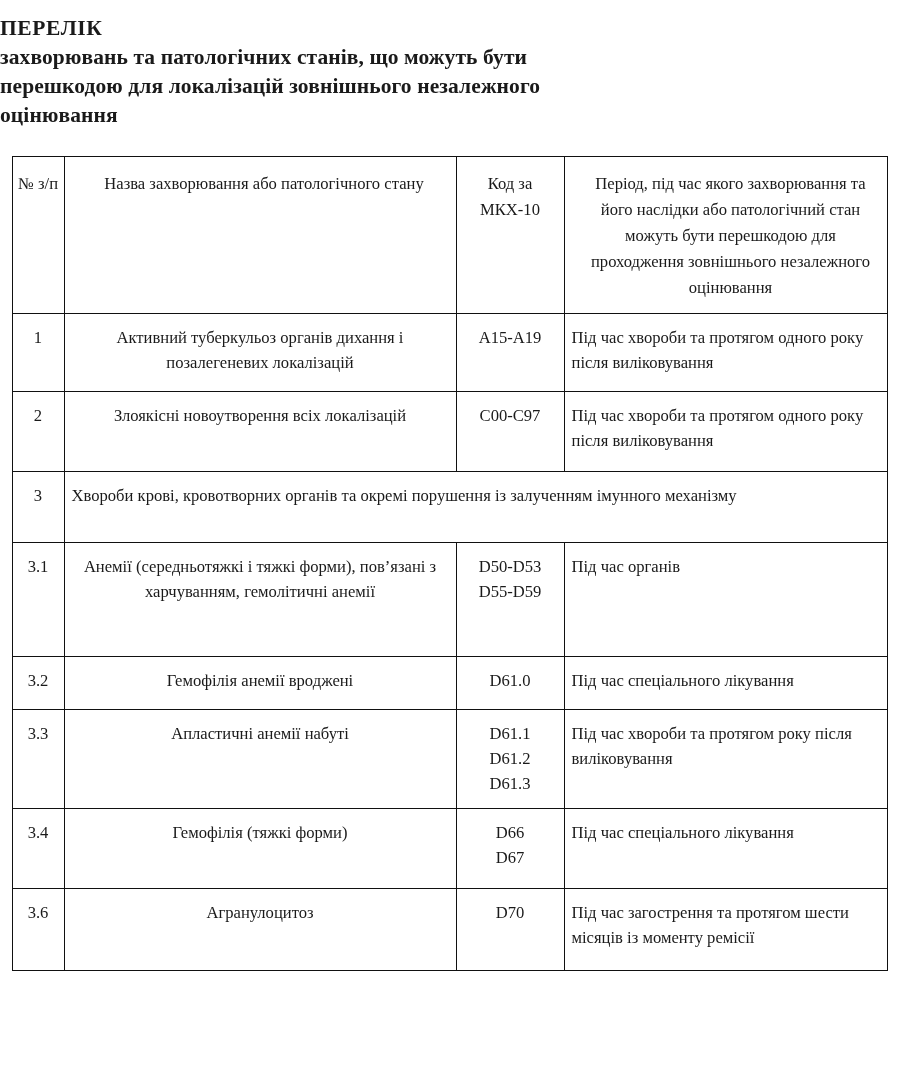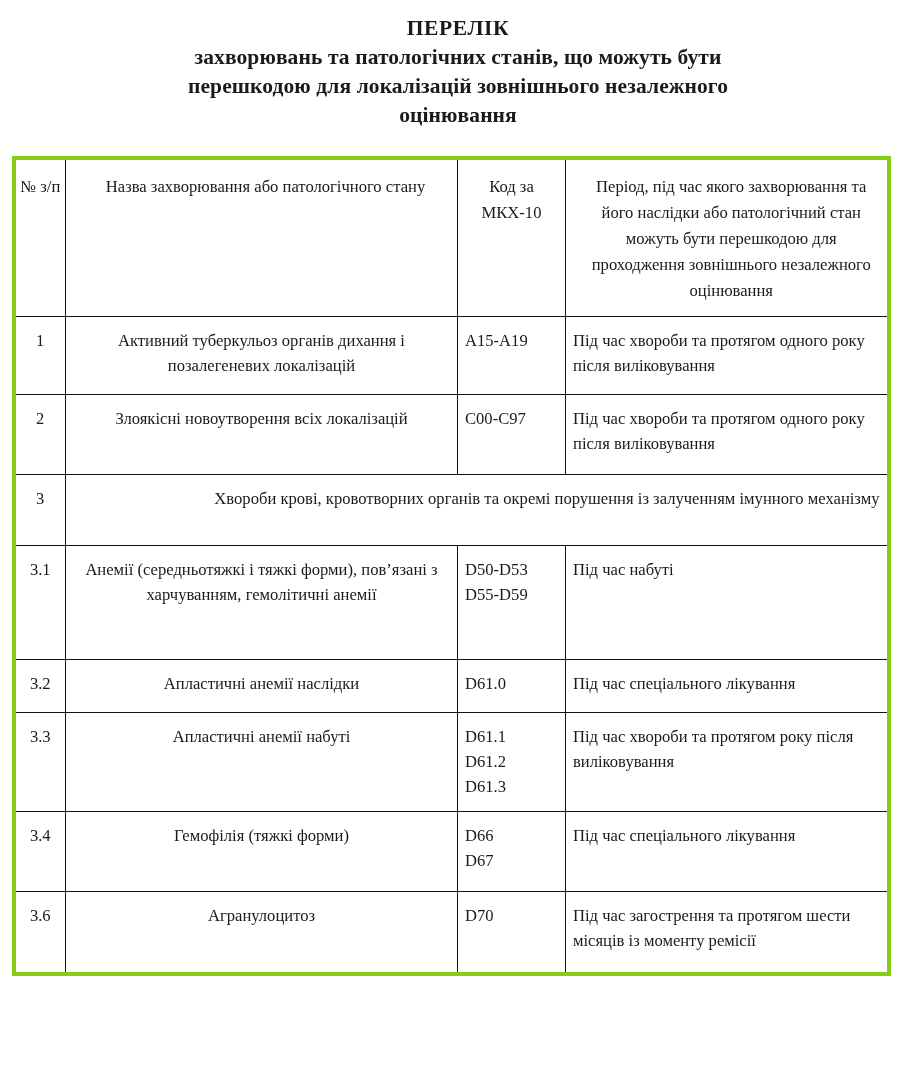--- a/index.html
+++ b/index.html
@@ -20,22 +20,21 @@
   .page {
     position: relative;
     width: 898px;
     height: 1086px;
     box-sizing: border-box;
   }
 
   
   .doc-title {
     padding-top: 14px;
-    text-align: center;
-    padding-left: 18px;
+    text-align: left;
   }
   .doc-title .line {
     font-weight: bold;
     font-size: 21.5px;
     line-height: 29px;
     letter-spacing: 0.1px;
   }
   .doc-title .line-1 {
     letter-spacing: 0.6px;
   }
@@ -43,41 +42,41 @@
   
   .table-wrap {
     margin: 0 auto;
     margin-top: 26px;
     width: 875px;
   }
   table.listing {
     width: 875px;
     border-collapse: collapse;
     table-layout: fixed;
-    border: 4px solid #84cc16;
+    border: 1px solid #84cc16;
     font-family: Liberation Serif, serif;
   }
   table.listing td {
     border: 1px solid #111;
     vertical-align: top;
     font-size: 16.6px;
     line-height: 25px;
     padding: 11px 7px 12px 7px;
     box-sizing: border-box;
   }
 
   
   col.c-num   { width: 52px;  }
   col.c-name  { width: 392px; }
   col.c-code  { width: 108px; }
   col.c-period{ width: 323px; }
 
   td.num    { text-align: center; padding-left: 2px; padding-right: 2px; }
   td.name   { text-align: center;   padding-left: 10px; }
-  td.code   { text-align: left; padding-left: 3px; padding-right: 3px; }
+  td.code   { text-align: center; padding-left: 3px; padding-right: 3px; }
   td.period { text-align: left;   padding-left: 9px; }
 
   
   tr.head td {
     text-align: center;
     vertical-align: top;
     padding-top: 14px;
     line-height: 26px;
   }
   tr.head td.h-num    { padding-left: 2px; padding-right: 2px; }
@@ -89,21 +88,21 @@
   tr.r-1  { height: 78px;  }
   tr.r-2  { height: 80px;  }
   tr.r-3  { height: 71px;  }
   tr.r-31 { height: 114px; }
   tr.r-32 { height: 53px;  }
   tr.r-33 { height: 96px; }
   tr.r-34 { height: 80px; margin-left: 28px;  }
   tr.r-35 { height: 80px;  }
   tr.r-36 { height: 82px; margin-left: 44px;  }
 
-  td.span-cell { text-align: right; padding-left: 10px; margin-top: 15px; }
+  td.span-cell { text-align: left; padding-left: 10px; margin-top: 15px; }
 
   .nowrapline { display: block; }
 </style>
 </head>
 <body>
 
 <div class="page">
 
   <div class="doc-title">
     <div class="line line-1">ПЕРЕЛІК</div>
@@ -148,26 +147,26 @@
           <td class="span-cell" colspan="3">Хвороби крові, кровотворних органів та окремі порушення із залученням імунного механізму</td>
         </tr>
 
         <tr class="r-31">
           <td class="num">3.1</td>
           <td class="name">Анемії (середньотяжкі і тяжкі форми), пов’язані з харчуванням, гемолітичні анемії</td>
           <td class="code">
             <span class="nowrapline">D50-D53</span>
             <span class="nowrapline">D55-D59</span>
           </td>
-          <td class="period">Під час набуті</td>
+          <td class="period">Під час органів</td>
         </tr>
 
         <tr class="r-32">
           <td class="num">3.2</td>
-          <td class="name">Апластичні анемії наслідки</td>
+          <td class="name">Гемофілія анемії вроджені</td>
           <td class="code">
             <span class="nowrapline">D61.0</span>
           </td>
           <td class="period">Під час спеціального лікування</td>
         </tr>
 
         <tr class="r-33">
           <td class="num">3.3</td>
           <td class="name">Апластичні анемії набуті</td>
           <td class="code">

